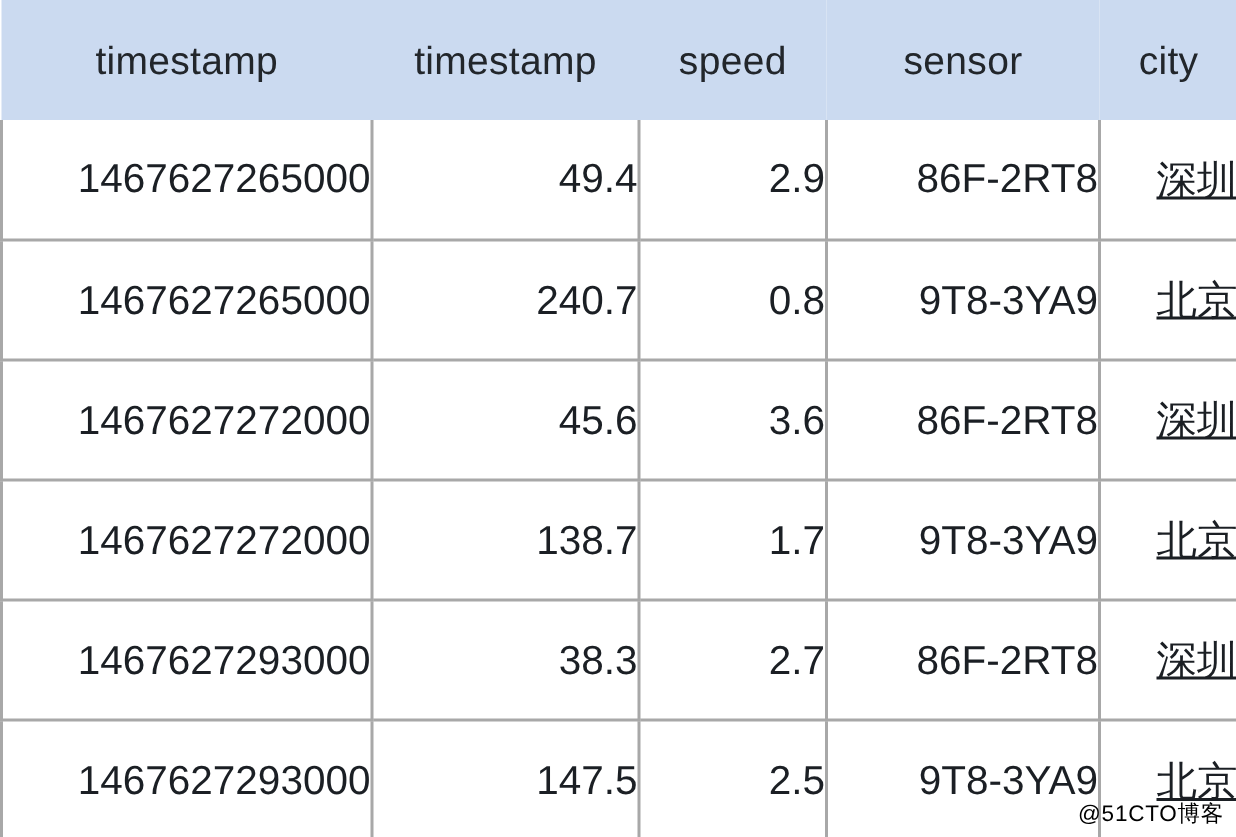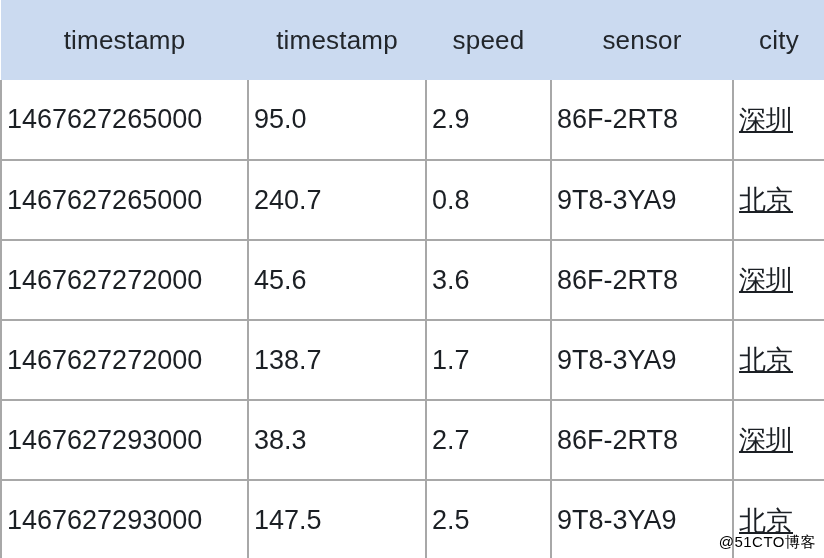--- a/index.html
+++ b/index.html
@@ -49,21 +49,21 @@
     white-space: nowrap;
   }
 
   
   table.data-table tbody td {
     height: 80px;
     box-sizing: border-box;
     padding: 0 0 0 5px;
     border-right: 2px solid #a8a8a8;
     border-bottom: 2px solid #a8a8a8;
-    text-align: left;
+    text-align: right;
     vertical-align: middle;
     font-size: 27px;
     color: #1b1f24;
     background: #ffffff;
     white-space: nowrap;
     overflow: hidden;
   }
   table.data-table tbody td.first-cell {
     border-left: 2px solid #a8a8a8;
   }
@@ -113,21 +113,21 @@
         <th>timestamp</th>
         <th>timestamp</th>
         <th>speed</th>
         <th>sensor</th>
         <th>city</th>
       </tr>
     </thead>
     <tbody id="table-body">
         <tr>
           <td class="first-cell">1467627265000</td>
-          <td>95.0</td>
+          <td>49.4</td>
           <td>2.9</td>
           <td>86F-2RT8</td>
           <td class="last-cell">深圳</td>
         </tr>
         <tr>
           <td class="first-cell">1467627265000</td>
           <td>240.7</td>
           <td>0.8</td>
           <td>9T8-3YA9</td>
           <td class="last-cell">北京</td>

